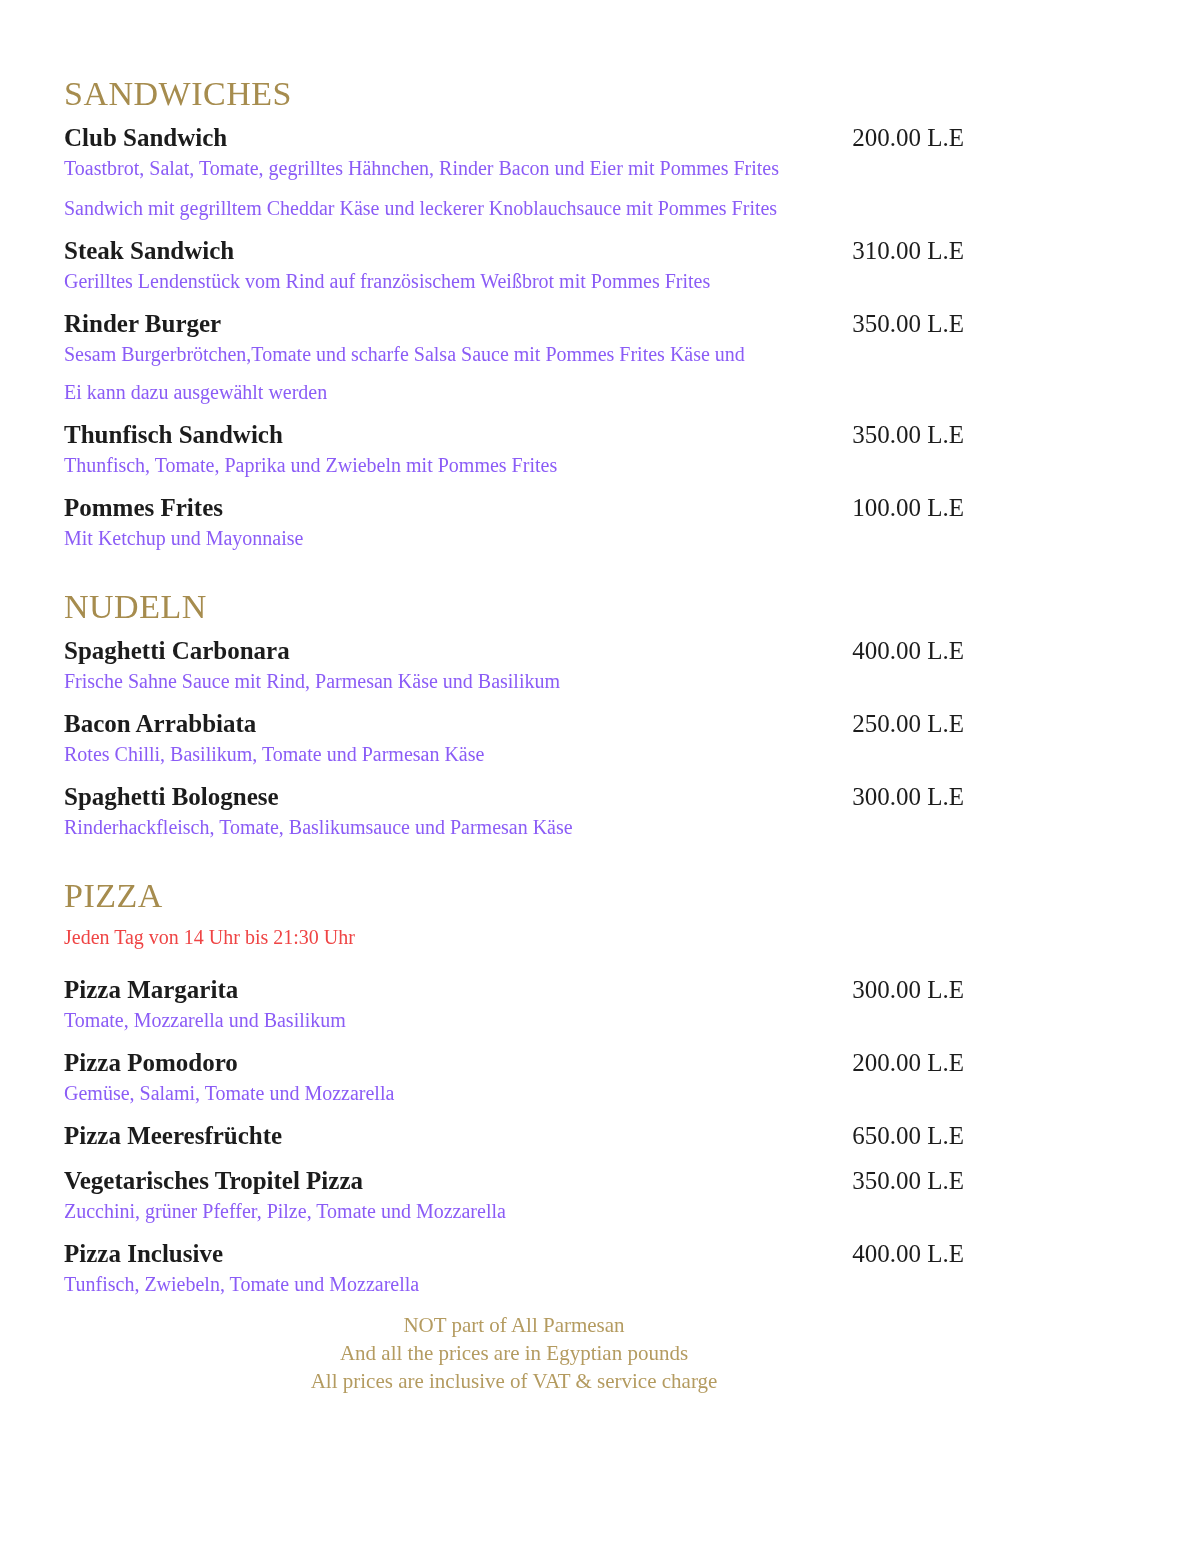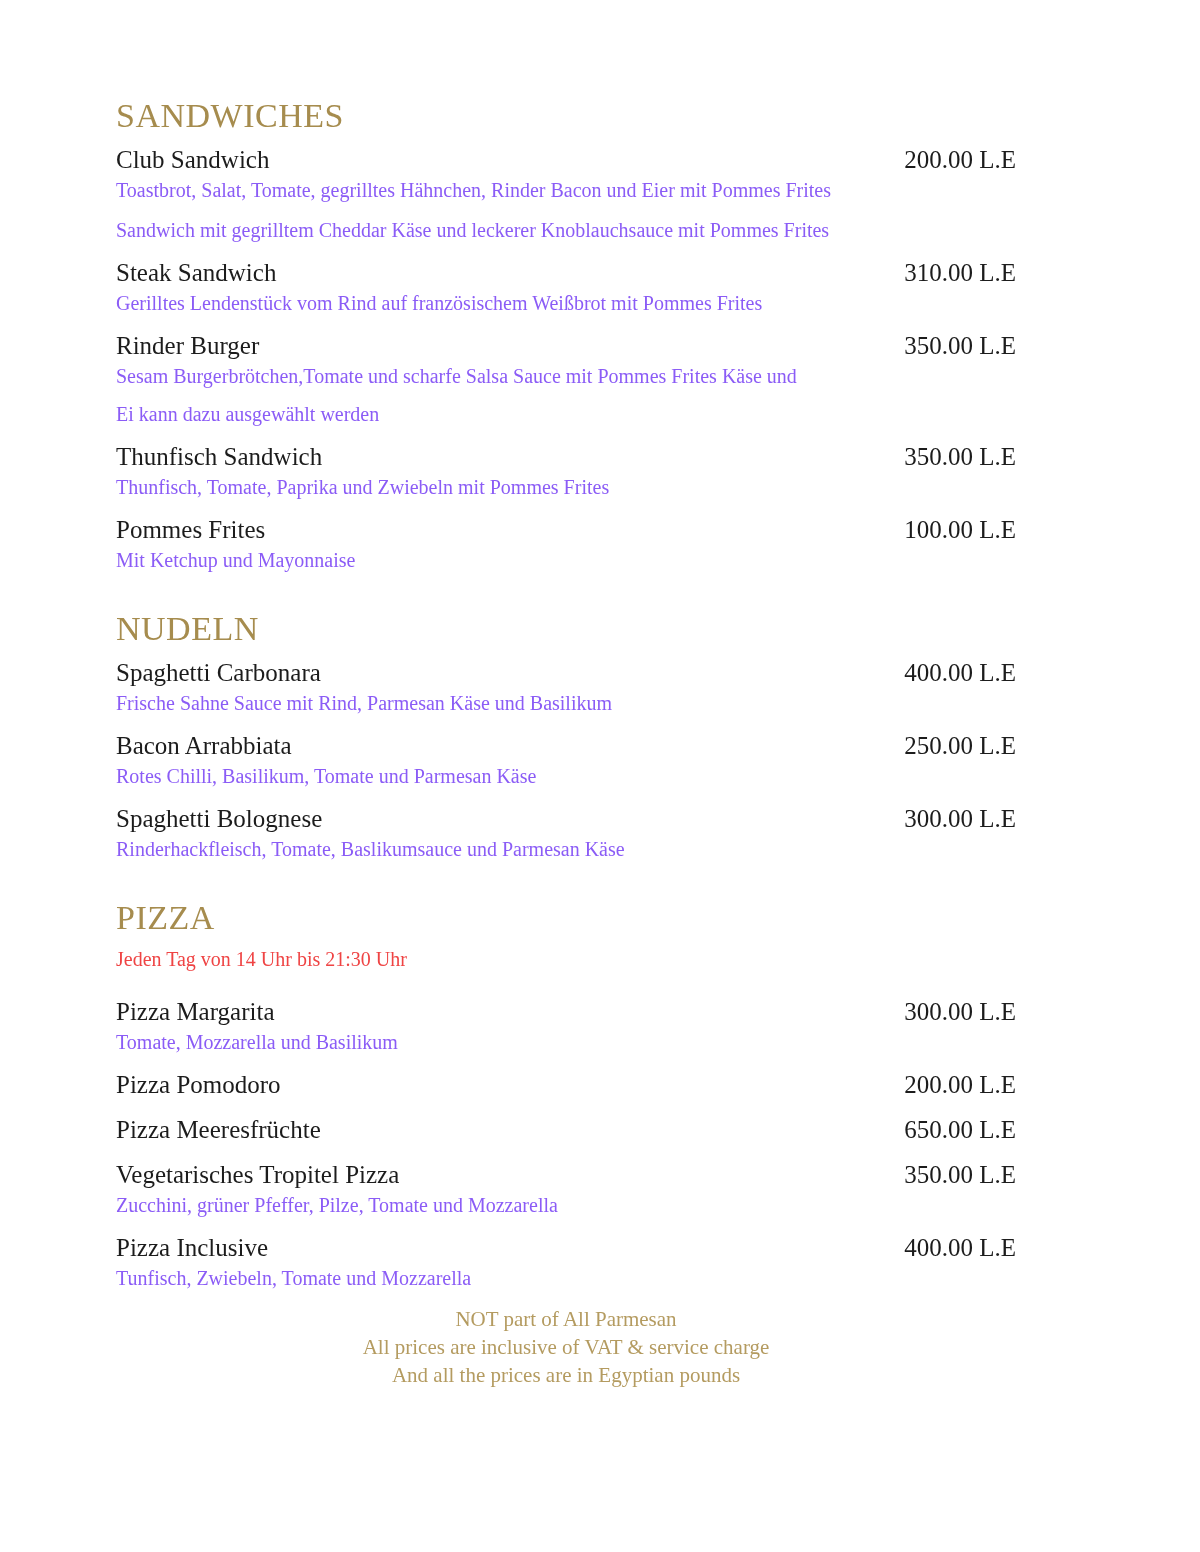--- a/index.html
+++ b/index.html
@@ -10,22 +10,22 @@
   body {
     width: 1200px;
     height: 1552px;
     overflow: hidden;
     font-family: "Liberation Serif", "DejaVu Serif", serif;
     color: #1e1e1e;
   }
   .menu-page {
     box-sizing: border-box;
     width: 900px;
-    margin-left: 116px;
-    padding-top: 96px;
+    margin-left: 64px;
+    padding-top: 74px;
   }
   .section { margin-top: 36px; }
   .section:first-child { margin-top: 0; }
   .section-title {
     font-size: 34px;
     line-height: 40px;
     font-weight: normal;
     color: var(--gold, #a68c4e);
     margin: 0 0 8px 0;
     letter-spacing: 0.5px;
@@ -38,21 +38,21 @@
   }
   .item { margin-bottom: 14px; }
   .item-head {
     display: flex;
     justify-content: space-between;
     align-items: baseline;
     font-size: 25px;
     line-height: 31px;
     color: #1c1c1c;
   }
-  .item-name { font-weight: normal; }
+  .item-name { font-weight: bold; }
   .item-price { font-weight: normal; white-space: nowrap; }
   .item-desc {
     font-size: 20px;
     line-height: 26px;
     color: #8b5cf6;
     margin: 2px 0 0 0;
   }
   .item-desc + .item-desc { margin-top: 12px; }
   .footer {
     margin-top: 14px;
@@ -155,20 +155,21 @@
         <span class="item-price">300.00 L.E</span>
       </div>
       <p class="item-desc">Tomate, Mozzarella und Basilikum</p>
     </div>
 
     <div class="item">
       <div class="item-head">
         <span class="item-name">Pizza Pomodoro</span>
         <span class="item-price">200.00 L.E</span>
       </div>
+      <p class="item-desc">Gemüse, Salami, Tomate und Mozzarella</p>
     </div>
 
     <div class="item">
       <div class="item-head">
         <span class="item-name">Pizza Meeresfrüchte</span>
         <span class="item-price">650.00 L.E</span>
       </div>
     </div>
 
     <div class="item">
@@ -183,17 +184,17 @@
       <div class="item-head">
         <span class="item-name">Pizza Inclusive</span>
         <span class="item-price">400.00 L.E</span>
       </div>
       <p class="item-desc">Tunfisch, Zwiebeln, Tomate und Mozzarella</p>
     </div>
   </div>
 
   <div class="footer">
     <p>NOT part of All Parmesan</p>
+    <p>And all the prices are in Egyptian pounds</p>
     <p>All prices are inclusive of VAT &amp; service charge</p>
-    <p>And all the prices are in Egyptian pounds</p>
   </div>
 
 </div>
 
 </body></html>

